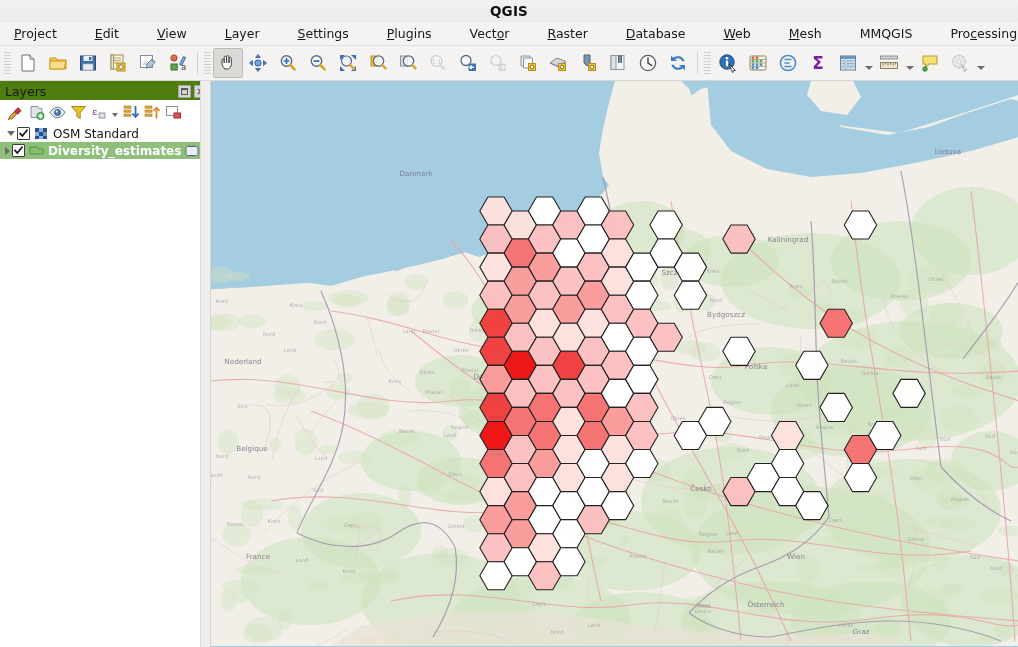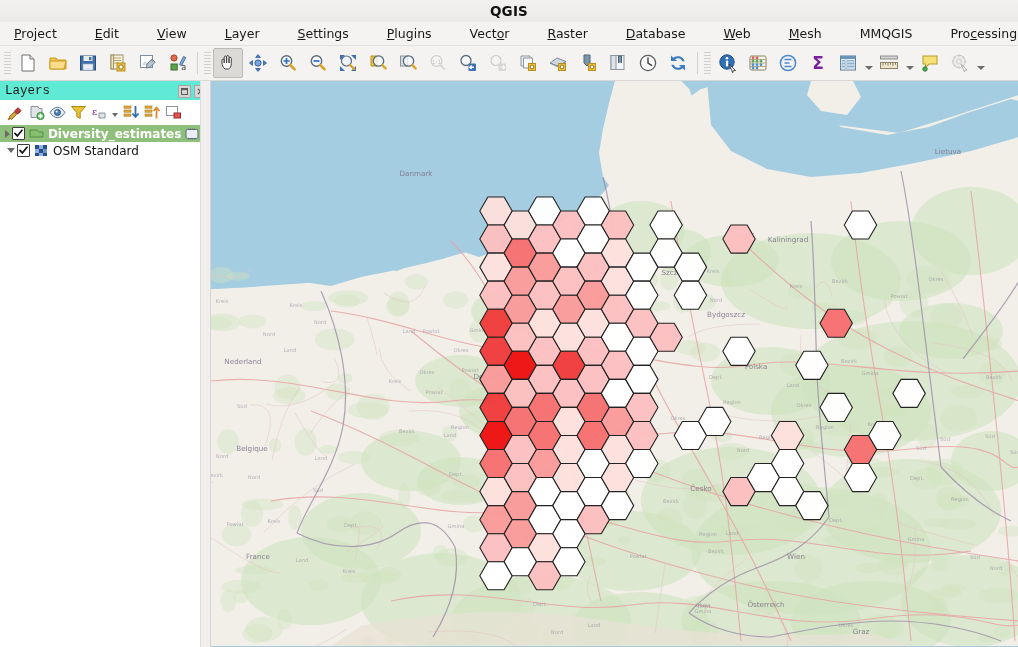--- a/index.html
+++ b/index.html
@@ -60,21 +60,21 @@
 
   
   .body{flex:1 1 auto;display:flex;min-height:0;position:relative;}
 
   
   .panel{
     width:210px;min-width:210px;background:#ffffff;display:flex;flex-direction:column;
     position:relative;border-right:1px solid #d6d4d2;
   }
   .panel-head{
-    height:18px;display:flex;align-items:center;padding:1px 3px 0 5px;background:#5eead4;font-family:Liberation Mono, monospace;
+    height:18px;display:flex;align-items:center;padding:1px 3px 0 5px;background:#4d7c0f;
   }
   .panel-title{font-size:12.5px;color:#1b1b1b;flex:1 1 auto;}
   .panel-btn{
     width:11px;height:11px;margin-left:3px;border:1px solid #a8a6a4;background:#d8d6d4;
     display:flex;align-items:center;justify-content:center;font-size:7px;color:#5a5856;
     line-height:1;border-radius:1px;
   }
   .panel-tools{
     height:24px;display:flex;align-items:center;padding-left:5px;gap:1px;background:#fff;
   }
@@ -475,43 +475,20 @@
           </div>
           <div class="lt-btn">
             <svg width="17" height="17" viewBox="0 0 17 17">
               <rect x="1.5" y="2.5" width="11" height="9" fill="#fff" stroke="#8b949c"></rect>
               <rect x="9" y="9" width="6.5" height="5" fill="#e05454" stroke="#9d2b2b"></rect>
             </svg>
           </div>
         </div>
 
       <div class="layer-tree" id="layer-tree">
-          <div class="layer-row sel">
-            <div class="expander closed">
-              <i></i>
-            </div>
-            <div class="chk">
-              <svg width="9" height="9" viewBox="0 0 9 9">
-                <path d="M1 4.4l2.3 2.6L8 1.2" stroke="#111" stroke-width="1.7" fill="none" stroke-linecap="round" stroke-linejoin="round"></path>
-              </svg>
-            </div>
-            <div class="licon">
-              <svg width="15" height="13" viewBox="0 0 15 13">
-                <path d="M1 3h7l2 2h4v5H1z" fill="#84c06d" stroke="#4f8a3f" stroke-width=".9"></path>
-              </svg>
-            </div>
-            <span class="lname">Diversity_estimates</span>
-            <span class="lbadge"><svg width="14" height="12" viewBox="0 0 14 12">
-                <rect x="1" y="1.5" width="12" height="9" rx="1.6" fill="#e9eef4" stroke="#5c6a78"></rect>
-                <g stroke="#5c6a78" stroke-width=".9">
-                  <path d="M3.5 1.5v-1M5.5 1.5v-1M7.5 1.5v-1M9.5 1.5v-1M3.5 10.5v1M5.5 10.5v1M7.5 10.5v1M9.5 10.5v1"></path>
-                </g>
-              </svg></span>
-            <span class="ltail">d</span>
-          </div>
           <div class="layer-row">
             <div class="expander open">
               <i></i>
             </div>
             <div class="chk">
               <svg width="9" height="9" viewBox="0 0 9 9">
                 <path d="M1 4.4l2.3 2.6L8 1.2" stroke="#111" stroke-width="1.7" fill="none" stroke-linecap="round" stroke-linejoin="round"></path>
               </svg>
             </div>
             <div class="licon">
@@ -523,20 +500,43 @@
                   <rect x="1" y="5" width="4" height="4" fill="#8fb4dd"></rect>
                   <rect x="5" y="5" width="4" height="4" fill="#2b4e8c"></rect>
                   <rect x="9" y="5" width="4" height="4" fill="#6e96c6"></rect>
                   <rect x="1" y="9" width="4" height="3" fill="#2b4e8c"></rect>
                   <rect x="5" y="9" width="4" height="3" fill="#8fb4dd"></rect>
                   <rect x="9" y="9" width="4" height="3" fill="#2b4e8c"></rect>
                 </g>
               </svg>
             </div>
             <span class="lname">OSM Standard</span>
+          </div>
+          <div class="layer-row sel">
+            <div class="expander closed">
+              <i></i>
+            </div>
+            <div class="chk">
+              <svg width="9" height="9" viewBox="0 0 9 9">
+                <path d="M1 4.4l2.3 2.6L8 1.2" stroke="#111" stroke-width="1.7" fill="none" stroke-linecap="round" stroke-linejoin="round"></path>
+              </svg>
+            </div>
+            <div class="licon">
+              <svg width="15" height="13" viewBox="0 0 15 13">
+                <path d="M1 3h7l2 2h4v5H1z" fill="#84c06d" stroke="#4f8a3f" stroke-width=".9"></path>
+              </svg>
+            </div>
+            <span class="lname">Diversity_estimates</span>
+            <span class="lbadge"><svg width="14" height="12" viewBox="0 0 14 12">
+                <rect x="1" y="1.5" width="12" height="9" rx="1.6" fill="#e9eef4" stroke="#5c6a78"></rect>
+                <g stroke="#5c6a78" stroke-width=".9">
+                  <path d="M3.5 1.5v-1M5.5 1.5v-1M7.5 1.5v-1M9.5 1.5v-1M3.5 10.5v1M5.5 10.5v1M7.5 10.5v1M9.5 10.5v1"></path>
+                </g>
+              </svg></span>
+            <span class="ltail">d</span>
           </div>
         </div>
       <div class="panel-scroll"></div>
     </div>
 
     <div class="map">
       <svg id="mapsvg" width="808" height="565" viewBox="0 0 808 565">
           <rect x="0" y="0" width="808" height="565" fill="#a5cde1"></rect>
           <g>
             <path d="M 0,208 L 40,206 L 85,200 L 120,205 L 150,196 L 168,186 L 186,190 L 205,182 L 232,178 L 250,170 L 268,176 L 290,168 L 310,158 L 330,150 L 352,140 L 375,128 L 392,112 L 404,96 L 420,80 L 438,60 L 452,40 L 470,22 L 490,8 L 520,0 L 808,0 L 808,565 L 0,565 Z" fill="#f2efe9"></path>

